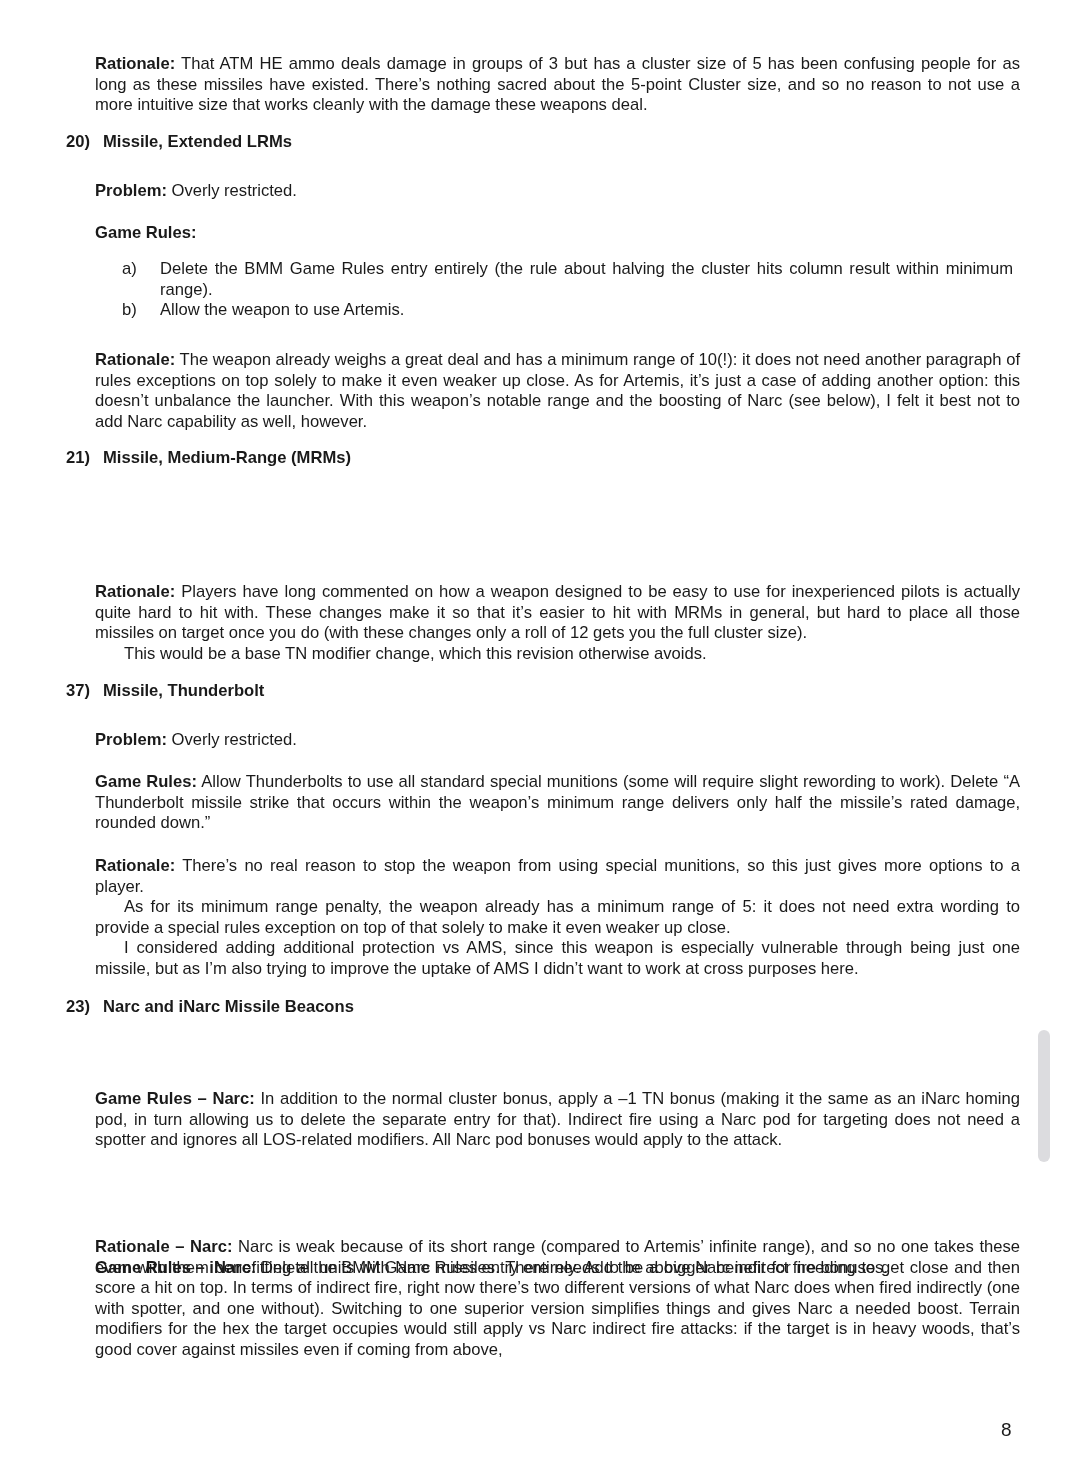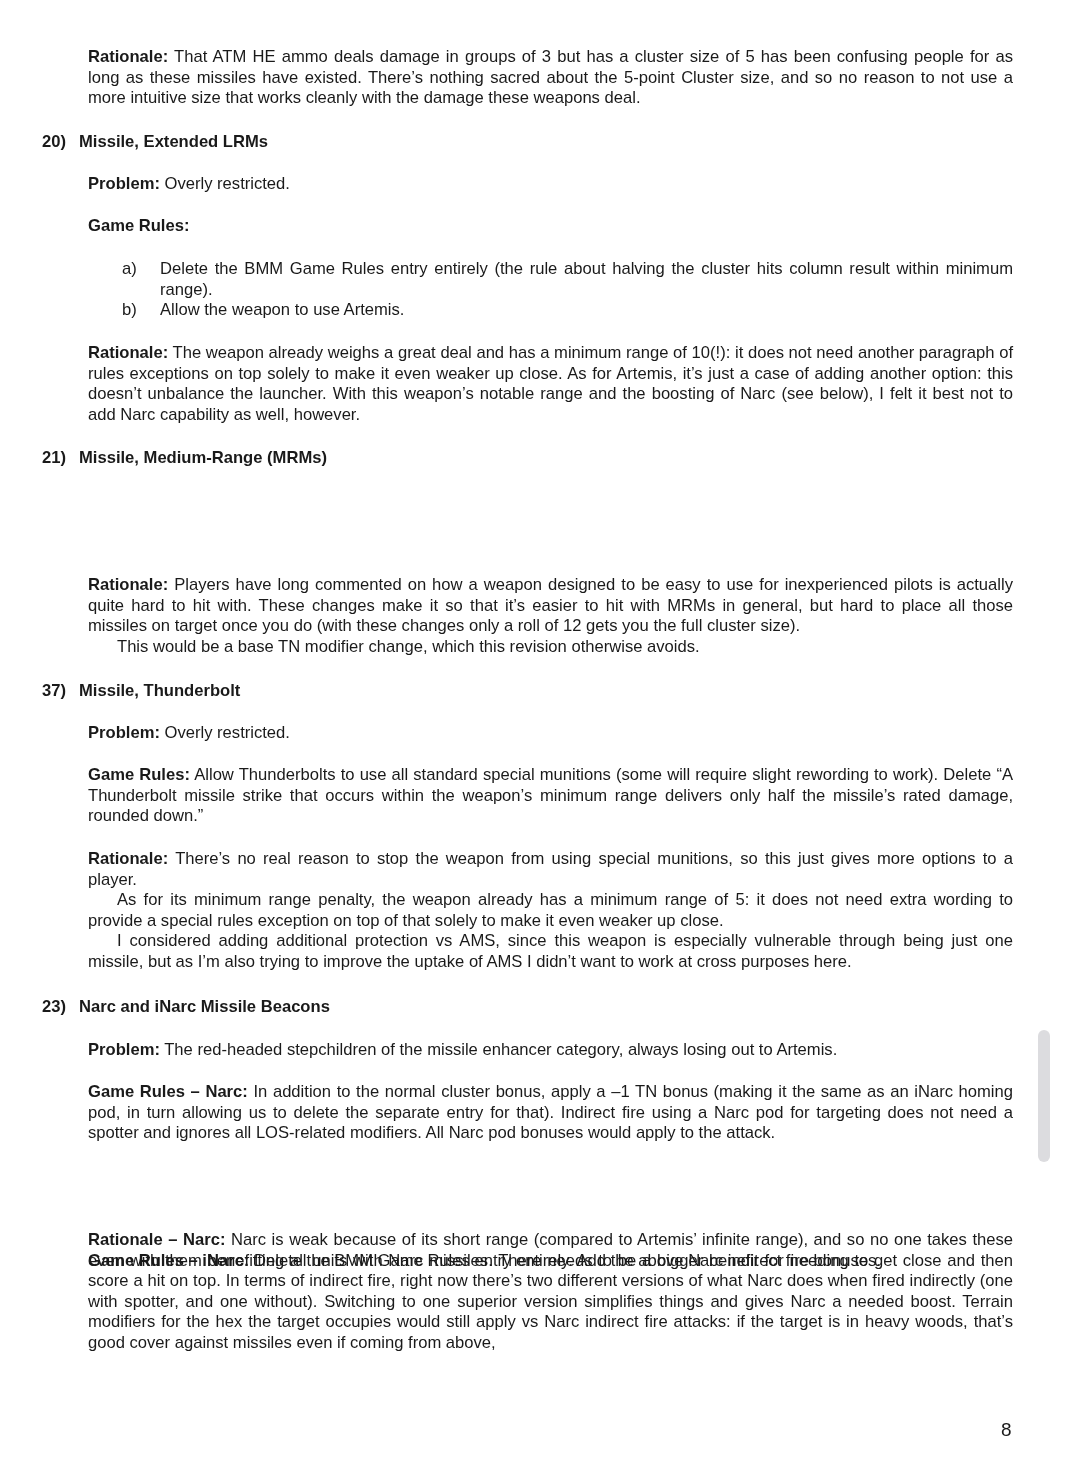--- a/index.html
+++ b/index.html
@@ -22,28 +22,28 @@
       left: 0;
       top: 0;
       width: 1080px;
       height: 1459px;
     }
     .para {
       position: absolute;
       left: 88px;
       width: 925px;
       text-align: justify;
-      margin: 0;
+      margin: 7px;
     }
     .para.left { text-align: left; }
     .para b { font-weight: bold; }
     .indent { display: block; text-indent: 29px; }
     .heading {
       position: absolute;
-      left: 42px;
+      left: 66px;
       font-weight: bold;
       margin: 0;
       white-space: nowrap;
     }
     .heading .num {
       display: inline-block;
       width: 37px;
     }
     .list {
       position: absolute;
@@ -109,21 +109,20 @@
   <p class="heading" style="top:681px;"><span class="num">37)</span><span>Missile, Thunderbolt</span></p>
 
   <p class="para left" style="top:723px;"><b>Problem:</b><span> Overly restricted.</span></p>
 
   <p class="para" style="top:765px;"><b>Game Rules:</b><span> Allow Thunderbolts to use all standard special munitions (some will require slight rewording to work). Delete “A Thunderbolt missile strike that occurs within the weapon’s minimum range delivers only half the missile’s rated damage, rounded down.”</span></p>
 
   <p class="para" style="top:849px;"><b>Rationale:</b><span> There’s no real reason to stop the weapon from using special munitions, so this just gives more options to a player.</span><span class="indent">As for its minimum range penalty, the weapon already has a minimum range of 5: it does not need extra wording to provide a special rules exception on top of that solely to make it even weaker up close.</span><span class="indent">I considered adding additional protection vs AMS, since this weapon is especially vulnerable through being just one missile, but as I’m also trying to improve the uptake of AMS I didn’t want to work at cross purposes here.</span></p>
 
   <p class="heading" style="top:997px;"><span class="num">23)</span><span>Narc and iNarc Missile Beacons</span></p>
 
-  <p class="para left" style="top:1040px;"><b>Problem:</b><span> The red-headed stepchildren of the missile enhancer category, always losing out to Artemis.</span></p>
 
   <p class="para" style="top:1082px;"><b>Game Rules – Narc:</b><span> In addition to the normal cluster bonus, apply a –1 TN bonus (making it the same as an iNarc homing pod, in turn allowing us to delete the separate entry for that). Indirect fire using a Narc pod for targeting does not need a spotter and ignores all LOS-related modifiers. All Narc pod bonuses would apply to the attack.</span></p>
 
   <p class="para left" style="top:1251px;"><b>Game Rules – iNarc:</b><span> Delete the BMM Game Rules entry entirely. Add the above Narc indirect fire bonuses.</span></p>
 
   <p class="para" style="top:1230px;"><b>Rationale – Narc:</b><span> Narc is weak because of its short range (compared to Artemis’ infinite range), and so no one takes these even with them benefitting all units with Narc missiles.  There needs to be a bigger benefit for needing to get close and then score a hit on top.  In terms of indirect fire, right now there’s two different versions of what Narc does when fired indirectly (one with spotter, and one without).  Switching to one superior version simplifies things and gives Narc a needed boost.  Terrain modifiers for the hex the target occupies would still apply vs Narc indirect fire attacks: if the target is in heavy woods, that’s good cover against missiles even if coming from above,</span></p>
 
   <div class="page-number">8</div>
 
   <div class="scrollbar"></div>

